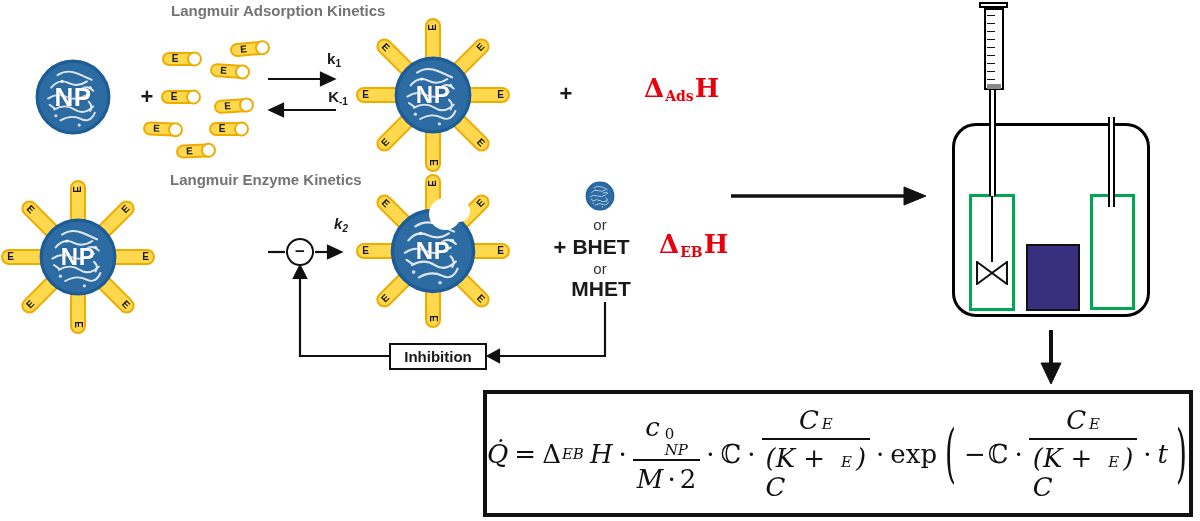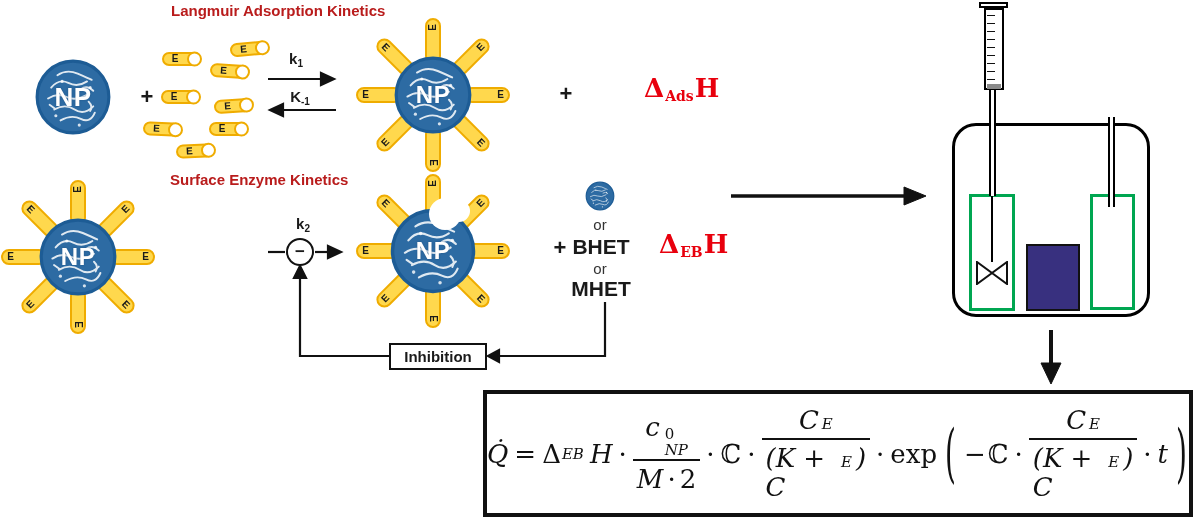--- a/index.html
+++ b/index.html
@@ -2,23 +2,23 @@
 <html><head>
 <meta charset="utf-8">
 <style>
   html,body{margin:0;padding:0;background:#fff;}
   #stage{position:relative;width:1200px;height:521px;background:#fff;overflow:hidden;
          font-family:"Liberation Sans",sans-serif;color:#1a1a1a;}
   #stage *{box-sizing:border-box;}
 
   .abs{position:absolute;}
   .ctr{transform:translate(-50%,-50%);}
-  .title{font-weight:bold;font-size:15px;color:#b91c1c;white-space:nowrap;z-index:6;}
+  .title{font-weight:bold;font-size:15px;color:#737373;white-space:nowrap;z-index:6;}
   .plus{font-weight:bold;font-size:22px;z-index:6;}
-  .ratek{font-weight:bold;font-size:15px;z-index:6;white-space:nowrap;}
+  .ratek{font-weight:bold;font-size:15px;z-index:6;white-space:nowrap;margin-left:38px;}
   .ratek sub{font-size:10px;font-weight:bold;vertical-align:-3px;}
 
   
   #connectors{position:absolute;left:0;top:0;z-index:1;}
 
   
   .np{position:absolute;z-index:3;}
   .np svg{position:absolute;inset:0;width:100%;height:100%;z-index:3;}
   .nplabel{position:absolute;inset:0;display:flex;align-items:center;justify-content:center;
            color:#fff;font-weight:bold;font-size:24px;letter-spacing:.5px;z-index:5;
@@ -128,29 +128,29 @@
     </g>
     <g stroke="#111" fill="#111">
       <line x1="731" y1="196" x2="904" y2="196" stroke-width="3.5"></line>
       <polygon points="904,187 904,205 926,196"></polygon>
       <line x1="1051" y1="330" x2="1051" y2="365" stroke-width="4"></line>
       <polygon points="1041,363 1061,363 1051,384"></polygon>
     </g>
   </svg>
 
   <div class="abs title" style="left:171px;top:2px;">Langmuir Adsorption Kinetics</div>
-  <div class="abs title" style="left:170px;top:171px;">Surface Enzyme Kinetics</div>
+  <div class="abs title" style="left:170px;top:171px;">Langmuir Enzyme Kinetics</div>
 
   <div class="abs plus ctr" style="left:147px;top:97px;">+</div>
   <div class="abs plus ctr" style="left:566px;top:94px;">+</div>
   <div class="abs plus ctr" style="left:560px;top:248px;">+</div>
 
   <div class="abs ratek ctr" style="left:296px;top:59px;"><span>k</span><sub>1</sub></div>
   <div class="abs ratek ctr" style="left:300px;top:97px;"><span>K</span><sub>-1</sub></div>
-  <div class="abs ratek ctr" style="left:303px;top:224px;"><span>k</span><sub>2</sub></div>
+  <div class="abs ratek ctr" style="left:303px;top:224px;font-style:italic;"><span>k</span><sub>2</sub></div>
 
   <div class="abs node">
       <span>−</span>
     </div>
 
   <div class="np" style="left:34px;top:58px;width:78px;height:78px;">
     <svg viewBox="0 0 100 100">
         <use href="#npball"></use>
       </svg>
     <span class="nplabel" style="font-size:26px;">NP</span>

